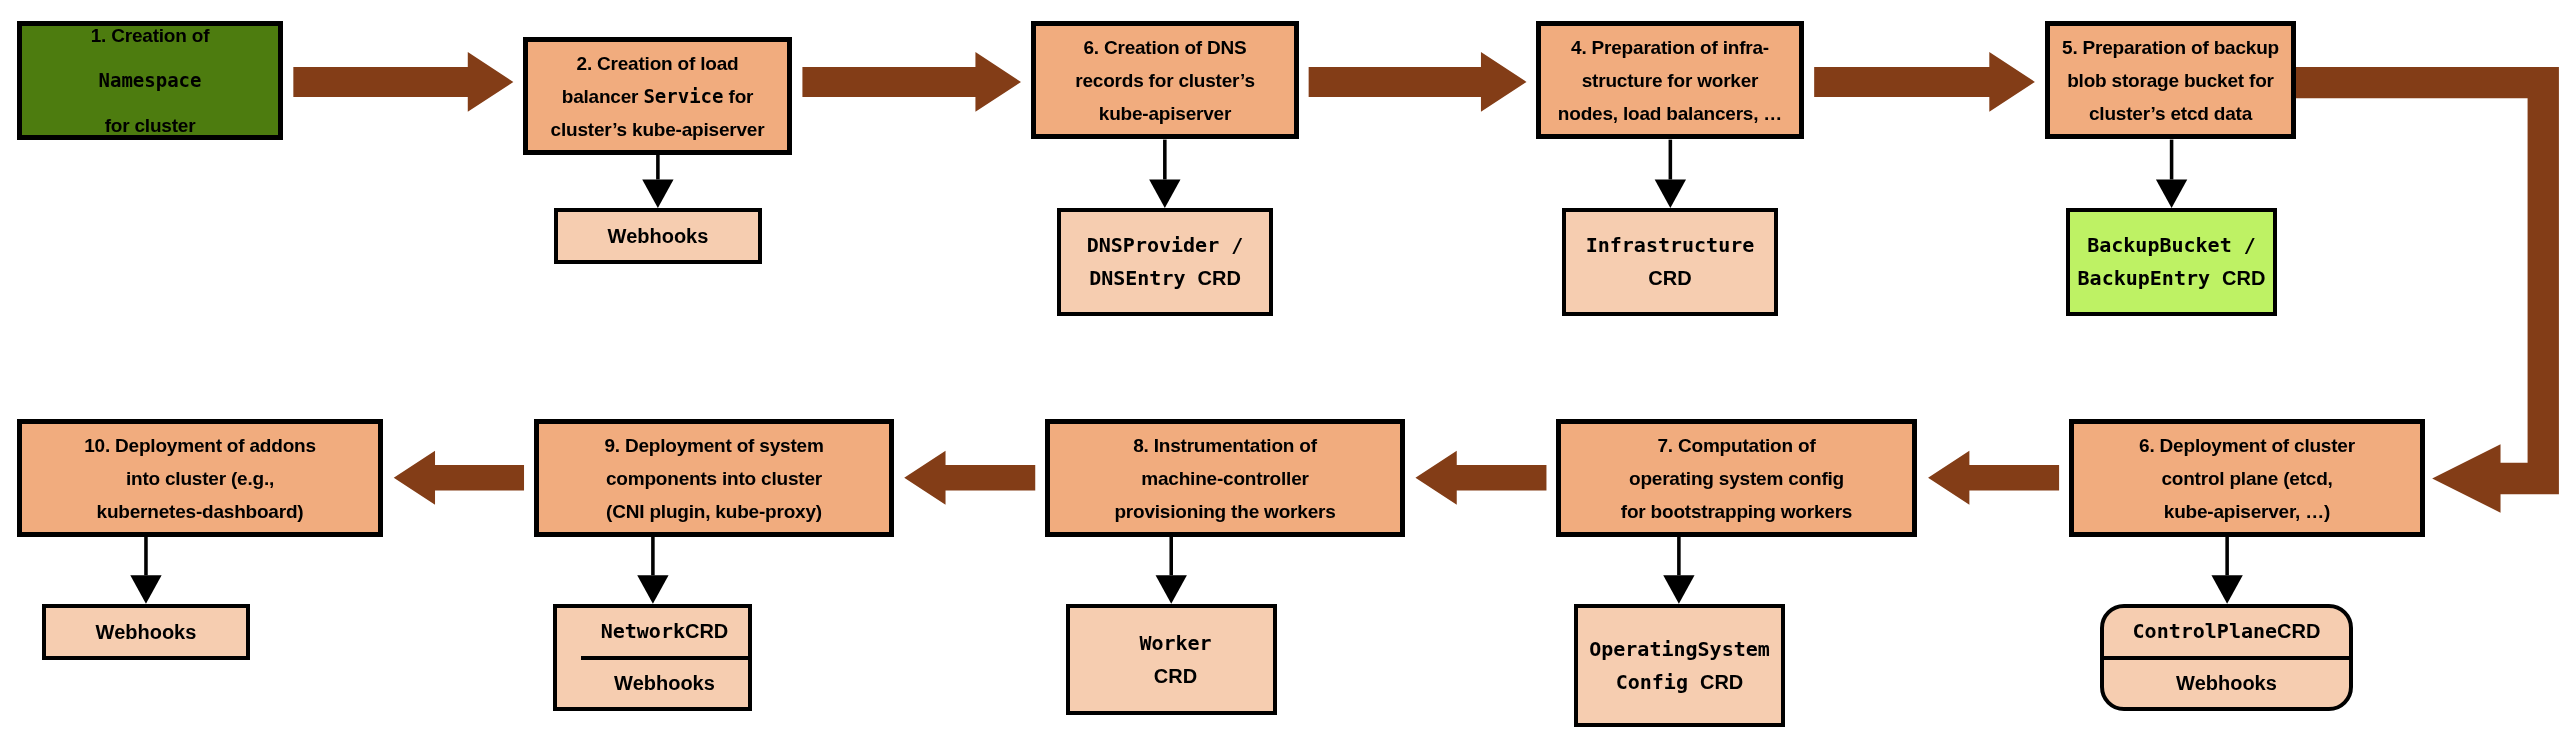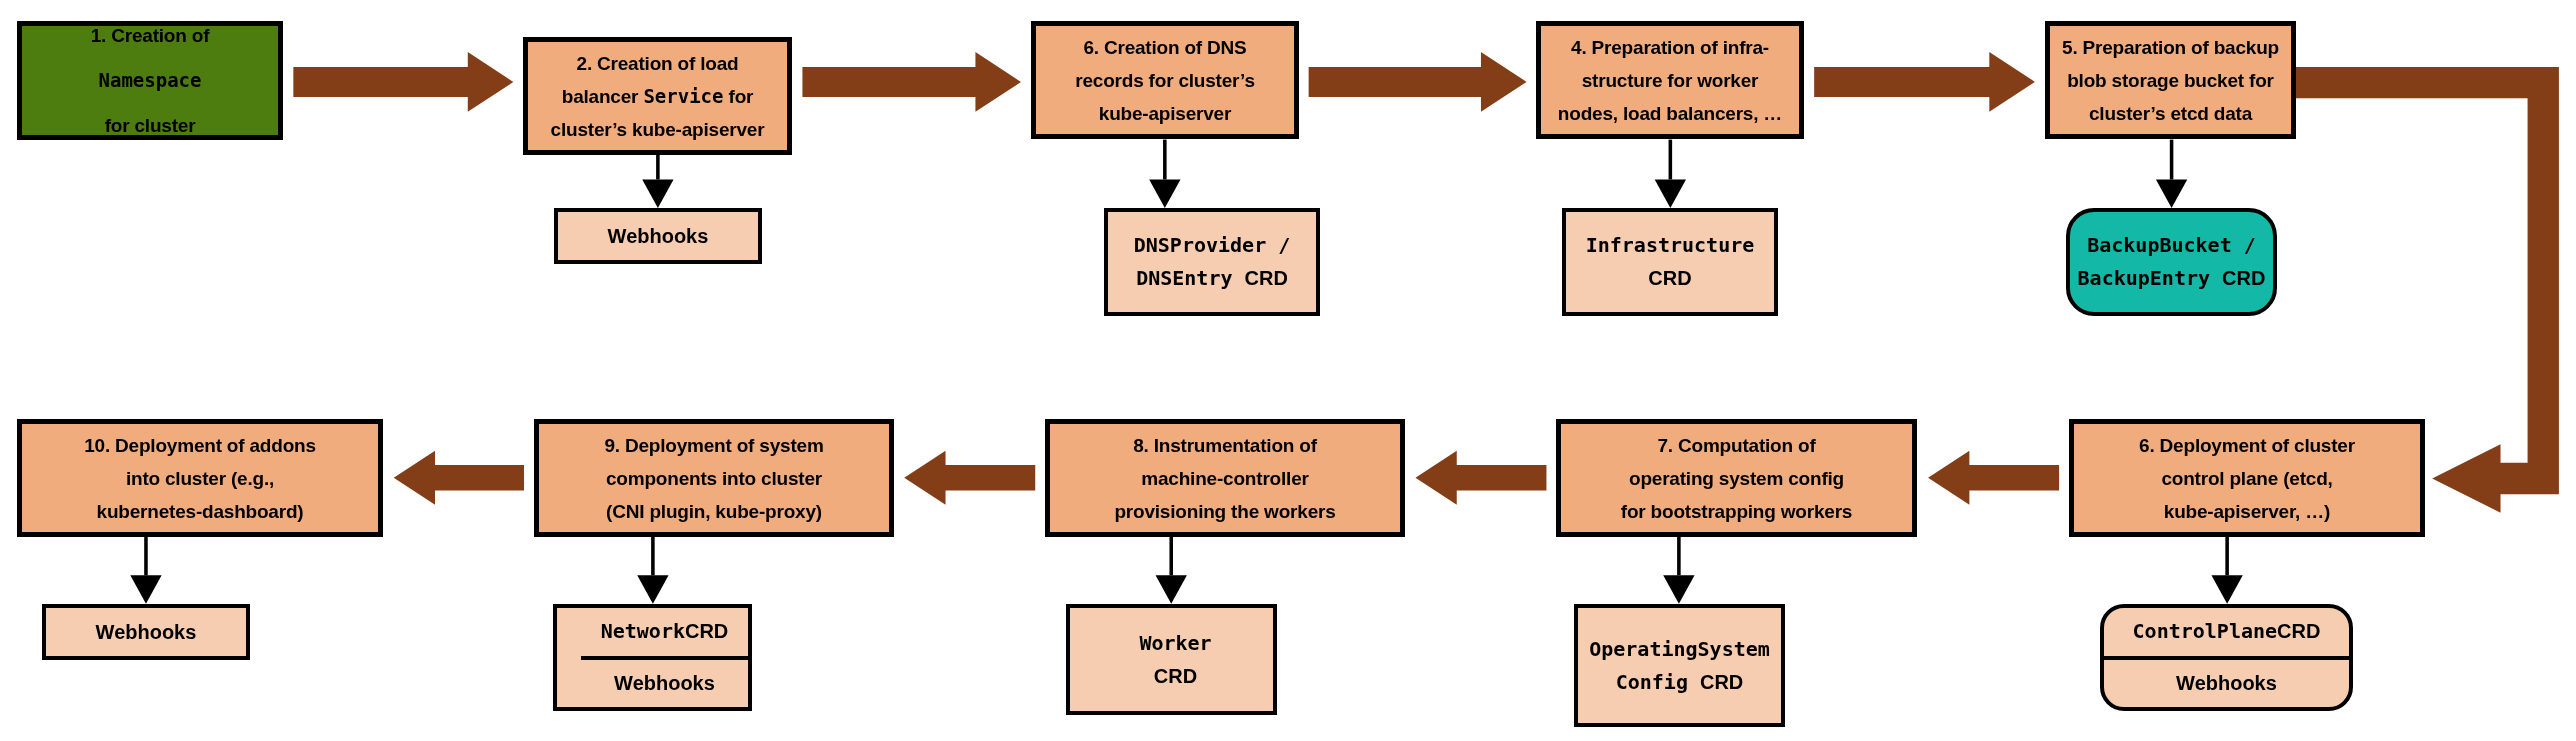--- a/index.html
+++ b/index.html
@@ -97,39 +97,39 @@
       <div class="step-line"><span class="">cluster’s kube-apiserver</span></div>
     </div>
     <div class="sub-box" style="left: 554px; top: 208px; width: 208px; height: 56px; background: rgb(246, 205, 176); border-color: rgb(0, 0, 0);">
       <div class="sub-line"><span class="">Webhooks</span></div>
     </div>
     <div class="step-box" style="left: 1031px; top: 21.4px; width: 268px; height: 118px; background: rgb(241, 172, 126); border-color: rgb(0, 0, 0);">
       <div class="step-line"><span class="">6. Creation of DNS</span></div>
       <div class="step-line"><span class="">records for cluster’s</span></div>
       <div class="step-line"><span class="">kube-apiserver</span></div>
     </div>
-    <div class="sub-box" style="left: 1104px; top: 208px; width: 216px; height: 108px; background: rgb(246, 205, 176); border-color: rgb(0, 0, 0);">
+    <div class="sub-box" style="left: 1057px; top: 208px; width: 216px; height: 108px; background: rgb(246, 205, 176); border-color: rgb(0, 0, 0);">
       <div class="sub-line"><span class="mono">DNSProvider /</span></div>
       <div class="sub-line"><span class="mono">DNSEntry </span><span class="">CRD</span></div>
     </div>
     <div class="step-box" style="left: 1536px; top: 21.4px; width: 268px; height: 118px; background: rgb(241, 172, 126); border-color: rgb(0, 0, 0);">
       <div class="step-line"><span class="">4. Preparation of infra-</span></div>
       <div class="step-line"><span class="">structure for worker</span></div>
       <div class="step-line"><span class="">nodes, load balancers, …</span></div>
     </div>
     <div class="sub-box" style="left: 1562px; top: 208px; width: 216px; height: 108px; background: rgb(246, 205, 176); border-color: rgb(0, 0, 0);">
       <div class="sub-line"><span class="mono">Infrastructure</span></div>
       <div class="sub-line"><span class="">CRD</span></div>
     </div>
     <div class="step-box" style="left: 2045px; top: 21.4px; width: 251px; height: 118px; background: rgb(241, 172, 126); border-color: rgb(0, 0, 0);">
       <div class="step-line"><span class="">5. Preparation of backup</span></div>
       <div class="step-line"><span class="">blob storage bucket for</span></div>
       <div class="step-line"><span class="">cluster’s etcd data</span></div>
     </div>
-    <div class="sub-box" style="left: 2066px; top: 208px; width: 211px; height: 108px; background: #14b8a6; border-color: rgb(0, 0, 0); border-radius: 28px;">
+    <div class="sub-box" style="left: 2066px; top: 208px; width: 211px; height: 108px; background: #bef264; border-color: rgb(0, 0, 0);">
       <div class="sub-line"><span class="mono">BackupBucket /</span></div>
       <div class="sub-line"><span class="mono">BackupEntry </span><span class="">CRD</span></div>
     </div>
     <div class="step-box" style="left: 2069px; top: 419px; width: 356px; height: 118px; background: rgb(241, 172, 126); border-color: rgb(0, 0, 0);">
       <div class="step-line"><span class="">6. Deployment of cluster</span></div>
       <div class="step-line"><span class="">control plane (etcd,</span></div>
       <div class="step-line"><span class="">kube-apiserver, …)</span></div>
     </div>
     <div class="sub-box stack" style="left: 2100px; top: 604px; width: 253px; height: 107px; background: rgb(246, 205, 176); border-color: rgb(0, 0, 0); border-radius: 24px;">
       <div class="stack-compartment">

